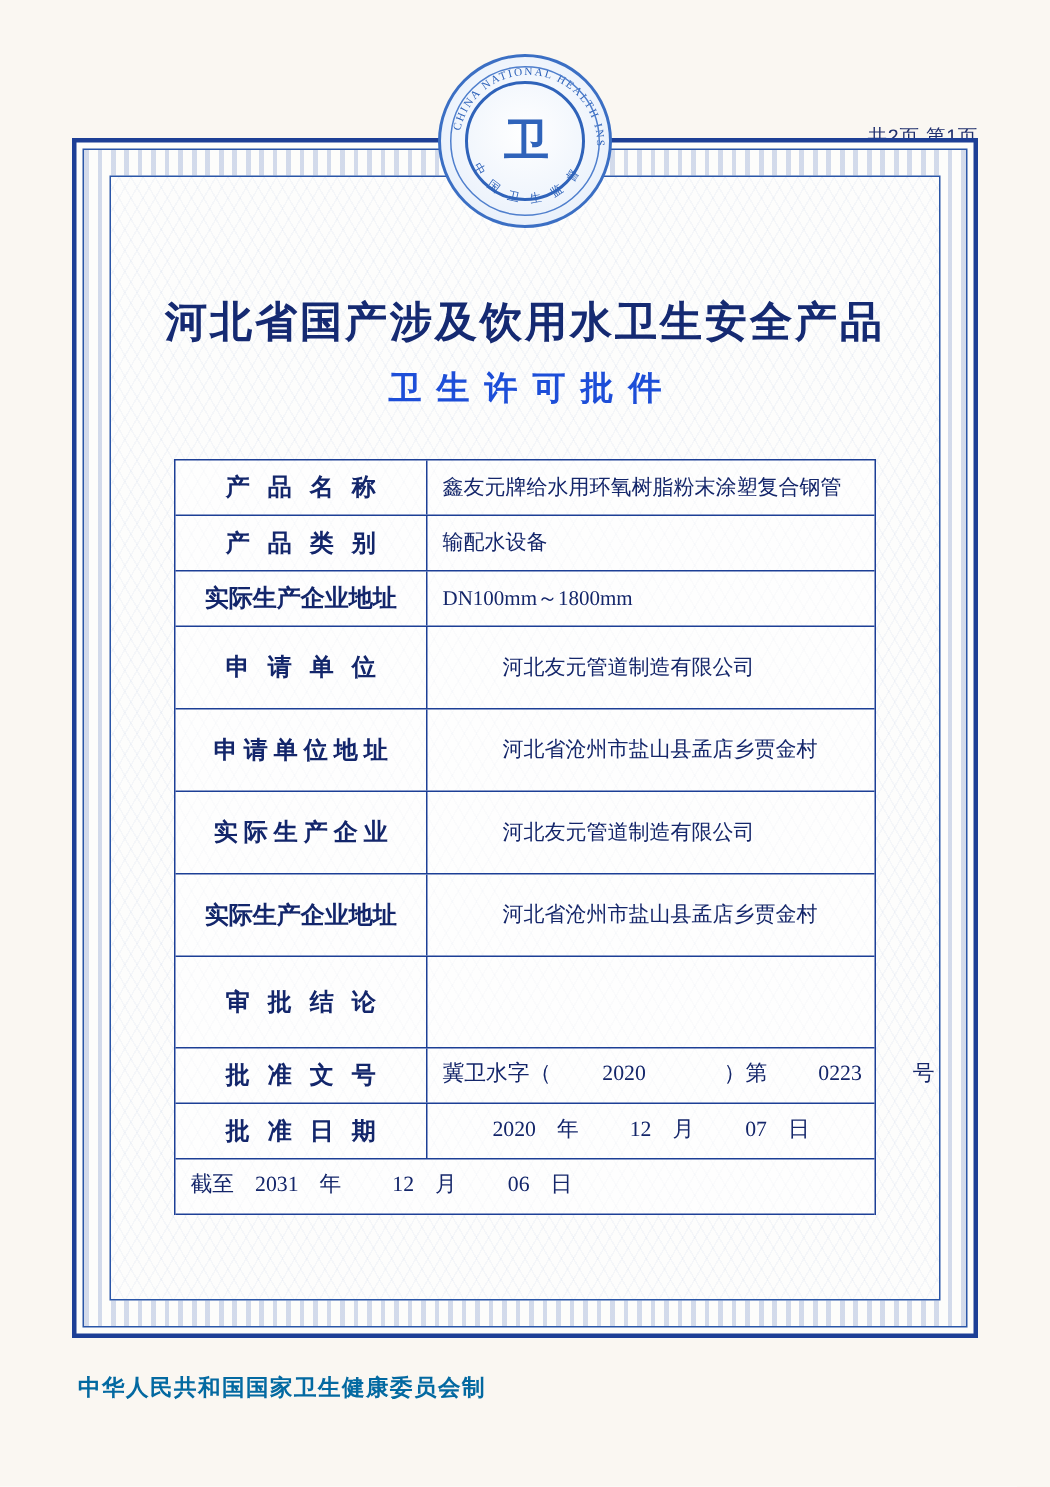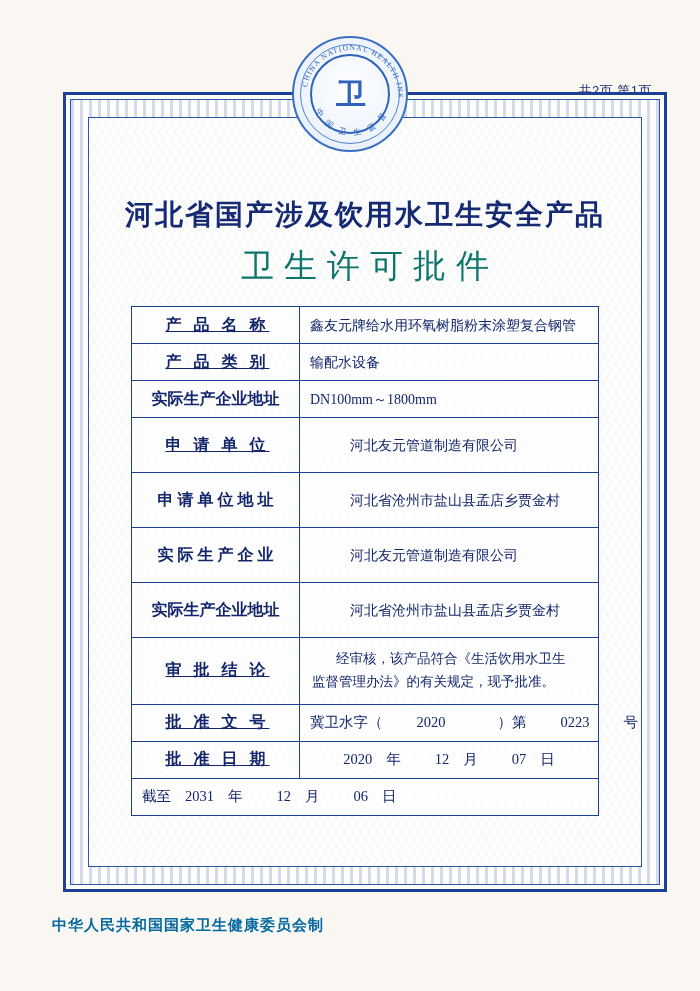--- a/index.html
+++ b/index.html
@@ -81,21 +81,21 @@
   }
   .emblem-ring-text {
     position: absolute;
     inset: 0;
   }
   .emblem-ring-text svg { display: block; }
 
   
   .cert {
     position: absolute;
-    left: 63px;
+    left: 48px;
     top: 92px;
     width: 604px;
     height: 800px;
     box-sizing: border-box;
     border: 3px solid #1d3f96;
     background: #fdfdfb;
   }
   .cert-band {
     position: absolute;
     inset: 4px;
@@ -139,24 +139,24 @@
   }
   .title-main {
     font-size: 28px;
     letter-spacing: 2px;
     color: #152a72;
     font-weight: bold;
     font-family: "Liberation Serif", "DejaVu Serif", serif;
   }
   .title-sub {
     margin-top: 10px;
-    font-size: 33px;
+    font-size: 22px;
     letter-spacing: 10px;
-    color: #0f766e;
-    font-weight: normal;
+    color: #1d4ed8;
+    font-weight: bold;
     text-indent: 10px;
   }
 
   
   .table {
     position: absolute;
     left: 42px;
     right: 42px;
     top: 188px;
     border: 1.5px solid #1d3f96;
@@ -180,21 +180,20 @@
     font-weight: bold;
     color: #13266b;
     letter-spacing: 0px;
     padding: 6px 4px;
     box-sizing: border-box;
     text-align: center;
   }
   .cell-label.spread-sm {
     letter-spacing: 4px;
     text-indent: 4px;
-    text-decoration: underline;
   }
   .cell-value {
     flex: 1 1 auto;
     display: flex;
     align-items: center;
     padding: 6px 10px;
     font-size: 14px;
     color: #14266a;
     box-sizing: border-box;
     line-height: 1.5;
@@ -310,26 +309,20 @@
           <div class="cell-value">河北友元管道制造有限公司</div>
         </div>
 
         <div class="row r-tall">
           <div class="cell-label">实际生产企业地址</div>
           <div class="cell-value">河北省沧州市盐山县孟店乡贾金村</div>
         </div>
 
         <div class="row r-xtall">
           <div class="cell-label spread-sm">审 批 结 论</div>
-          <div class="cell-value">
-            <span class="concl">
-              <span class="l1">经审核，该产品符合《生活饮用水卫生</span>
-              <span>监督管理办法》的有关规定，现予批准。</span>
-            </span>
-          </div>
         </div>
 
         <div class="row">
           <div class="cell-label spread-sm">批 准 文 号</div>
           <div class="cell-value">
             <span class="field-line">
               <span class="txt">冀卫水字（</span>
               <span class="gap-m"></span>
               <span class="txt">2020</span>
               <span class="gap-l"></span>

